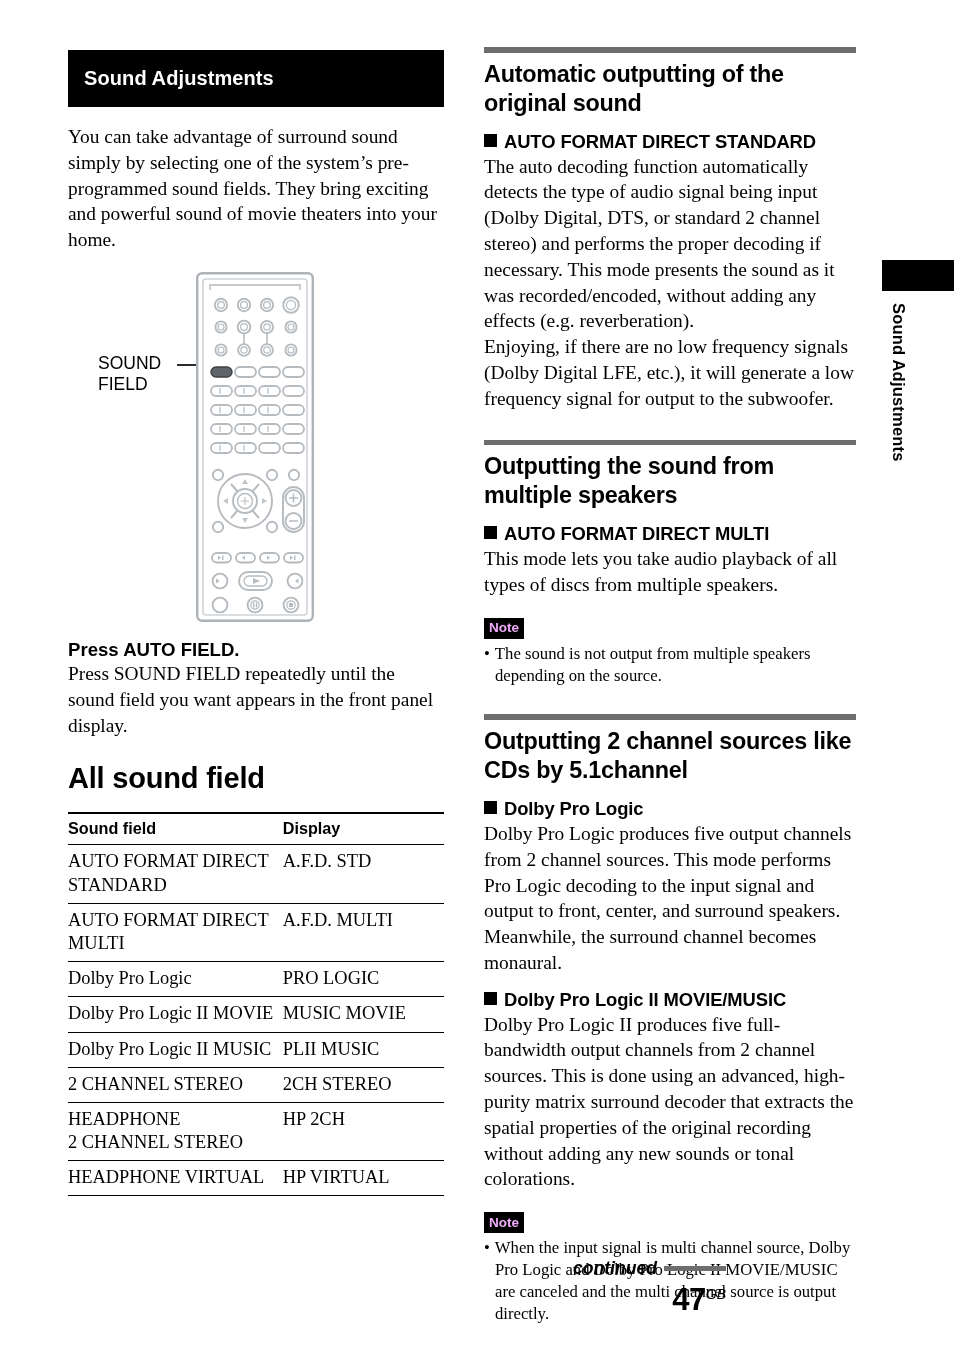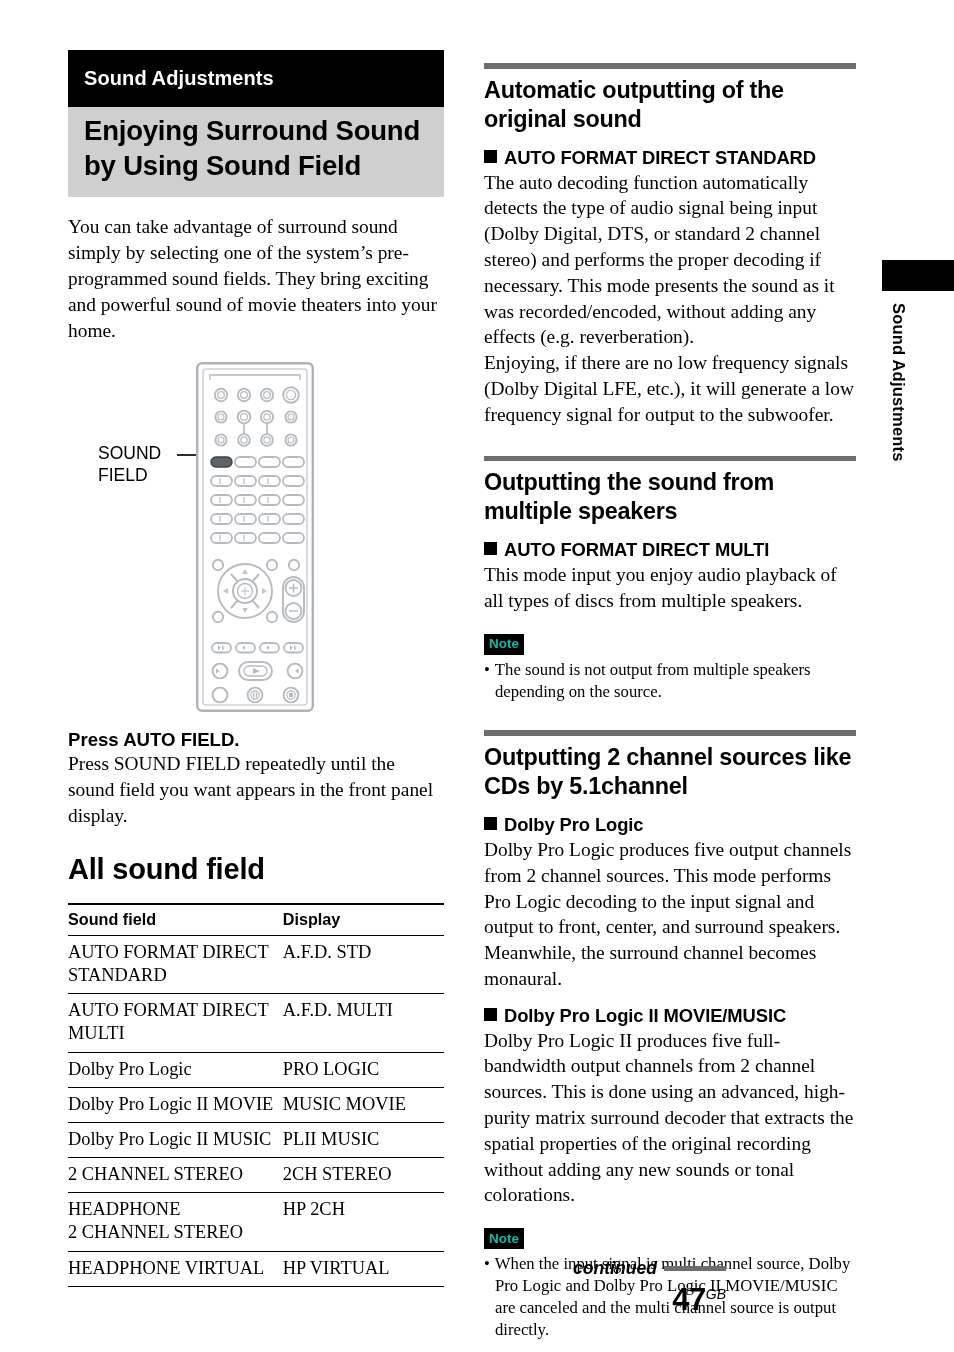--- a/index.html
+++ b/index.html
@@ -155,21 +155,21 @@
     width: 100%;
   }
   .sec-head {
     font-family: "Liberation Sans", sans-serif;
     font-weight: bold;
     font-size: 23.4px;
     line-height: 1.24;
     letter-spacing: -0.25px;
     margin: 7px 0 0 0;
   }
-  .sec-block { margin-top: 16px; }
+  .sec-block { margin-top: 0; }
   .sec-block + .sec-block { margin-top: 28px; }
 
   .mode-head {
     font-family: "Liberation Sans", sans-serif;
     font-weight: bold;
     font-size: 18.4px;
     margin: 13px 0 0 0;
     letter-spacing: -0.1px;
     display: flex;
     align-items: baseline;
@@ -184,21 +184,21 @@
     position: relative;
     top: -1px;
   }
   .mode-para { margin-top: 1px; }
 
   
   .note-block { margin-top: 20px; }
   .note-badge {
     display: inline-block;
     background: #000;
-    color: #14b8a6;
+    color: #f0abfc;
     font-family: "Liberation Sans", sans-serif;
     font-weight: bold;
     font-size: 13.5px;
     line-height: 1;
     padding: 3.5px 5px 4px 5px;
   }
   .note-list {
     margin: 4px 0 0 0;
     padding: 0;
     list-style: none;
@@ -284,23 +284,20 @@
 <body>
 
 <div class="page">
 
   <div class="col-left">
 
     <div class="chapter-band">
       <span class="chapter-band-label">Sound Adjustments</span>
     </div>
 
-    <div class="title-band">
-      <div class="title-band-text">Enjoying Surround Sound by Using Sound Field</div>
-    </div>
 
     <p class="para intro-para">You can take advantage of surround sound simply by selecting one of the system’s pre-programmed sound fields. They bring exciting and powerful sound of movie theaters into your home.</p>
 
     <div class="remote-figure">
       <div class="callout-label">SOUND
 FIELD</div>
       <div class="callout-line"></div>
 
       <svg class="remote-svg" width="118" height="350" viewBox="0 0 118 350">
 
@@ -528,21 +525,21 @@
       <p class="para">Enjoying, if there are no low frequency signals (Dolby Digital LFE, etc.), it will generate a low frequency signal for output to the subwoofer.</p>
     </div>
 
     <div class="sec-block">
       <div class="sec-rule"></div>
       <h2 class="sec-head">Outputting the sound from multiple speakers</h2>
       <div class="mode-head">
         <span class="sq-bullet"></span>
         <span>AUTO FORMAT DIRECT MULTI</span>
       </div>
-      <p class="para mode-para">This mode input you enjoy audio playback of all types of discs from multiple speakers.</p>
+      <p class="para mode-para">This mode lets you take audio playback of all types of discs from multiple speakers.</p>
 
       <div class="note-block">
         <span class="note-badge">Note</span>
         <ul class="note-list">
           <li>The sound is not output from multiple speakers depending on the source.</li>
         </ul>
       </div>
     </div>
 
     <div class="sec-block">

